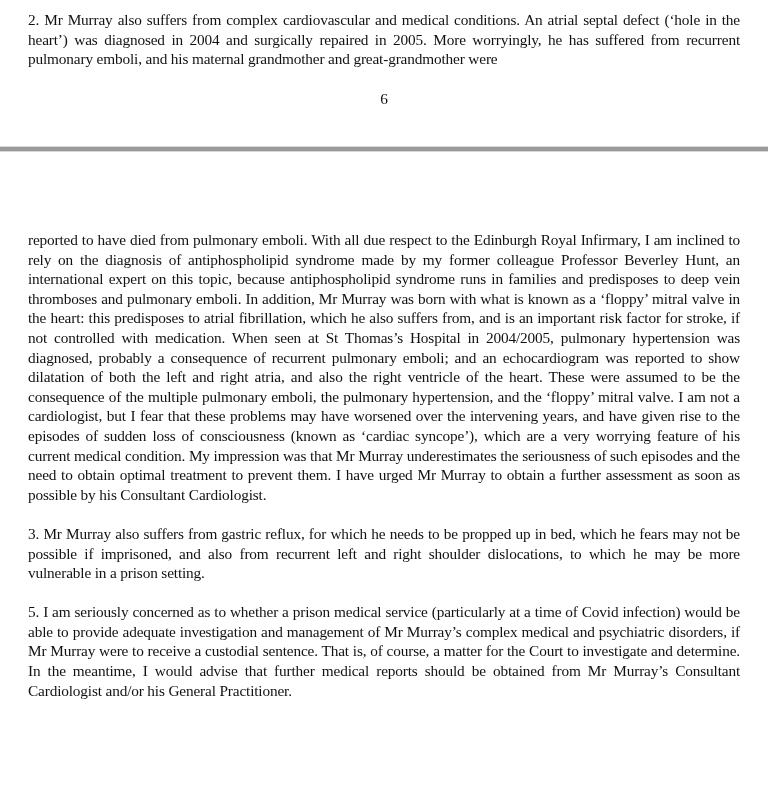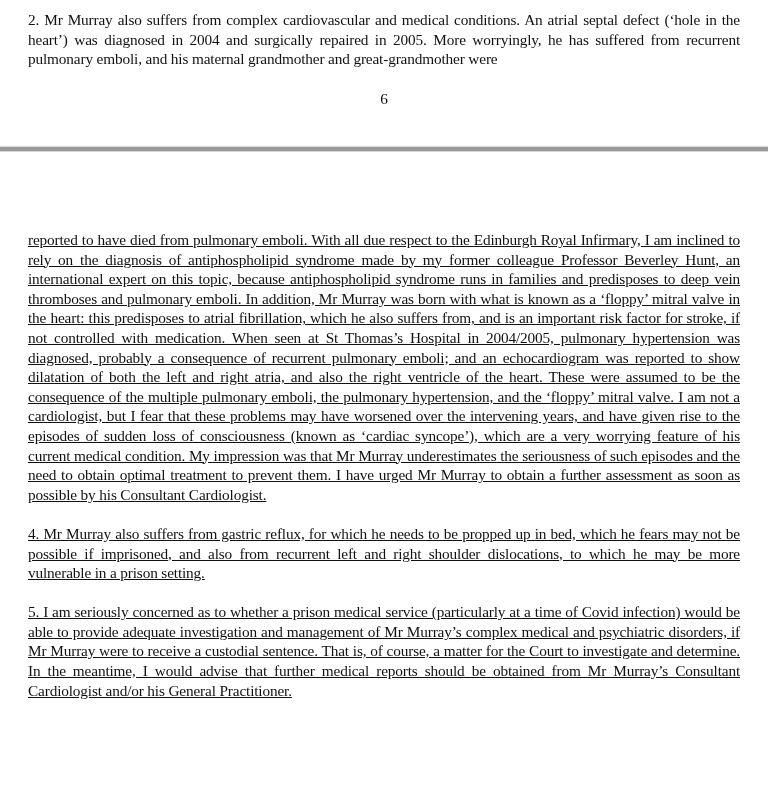--- a/index.html
+++ b/index.html
@@ -71,18 +71,18 @@
 <div class="page page-top">
   <div class="text-block" style="top:10px;">
     <p class="para">2. Mr Murray also suffers from complex cardiovascular and medical conditions. An atrial septal defect (‘hole in the heart’) was diagnosed in 2004 and surgically repaired in 2005.  More worryingly, he has suffered from recurrent pulmonary emboli, and his maternal grandmother and great-grandmother were</p>
   </div>
   <div class="page-number">6</div>
 </div>
 
 <div class="page-break"></div>
 
 <div class="page page-bottom">
-  <div class="text-block" style="top:78px;text-decoration:underline;">
+  <div class="text-block" style="top:78px;">
     <p class="para">reported to have died from pulmonary emboli.  With all due respect to the Edinburgh Royal Infirmary, I am inclined to rely on the diagnosis of antiphospholipid syndrome made by my former colleague Professor Beverley Hunt, an international expert on this topic, because antiphospholipid syndrome runs in families and predisposes to deep vein thromboses and pulmonary emboli. In addition, Mr Murray was born with what is known as a ‘floppy’ mitral valve in the heart: this predisposes to atrial fibrillation, which he also suffers from, and is an important risk factor for stroke, if not controlled with medication. When seen at St Thomas’s Hospital in 2004/2005, pulmonary hypertension was diagnosed, probably a consequence of recurrent pulmonary emboli; and an echocardiogram was reported to show dilatation of both the left and right atria, and also the right ventricle of the heart. These were assumed to be the consequence of the multiple pulmonary emboli, the pulmonary hypertension, and the ‘floppy’ mitral valve. I am not a cardiologist, but I fear that these problems may have worsened over the intervening years, and have given rise to the episodes of sudden loss of consciousness (known as ‘cardiac syncope’), which are a very worrying feature of his current medical condition. My impression was that Mr Murray underestimates the seriousness of such episodes and the need to obtain optimal treatment to prevent them. I have urged Mr Murray to obtain a further assessment as soon as possible by his Consultant Cardiologist.</p>
-    <p class="para">4. Mr Murray also suffers from gastric reflux, for which he needs to be propped up in bed, which he fears may not be possible if imprisoned, and also from recurrent left and right shoulder dislocations, to which he may be more vulnerable in a prison setting.</p>
+    <p class="para">3. Mr Murray also suffers from gastric reflux, for which he needs to be propped up in bed, which he fears may not be possible if imprisoned, and also from recurrent left and right shoulder dislocations, to which he may be more vulnerable in a prison setting.</p>
     <p class="para">5. I am seriously concerned as to whether a prison medical service (particularly at a time of Covid infection) would be able to provide adequate investigation and management of Mr Murray’s complex medical and psychiatric disorders, if Mr Murray were to receive a custodial sentence. That is, of course, a matter for the Court to investigate and determine. In the meantime, I would advise that further medical reports should be obtained from Mr Murray’s Consultant Cardiologist and/or his General Practitioner.</p>
   </div>
 </div>
 
 </body></html>

